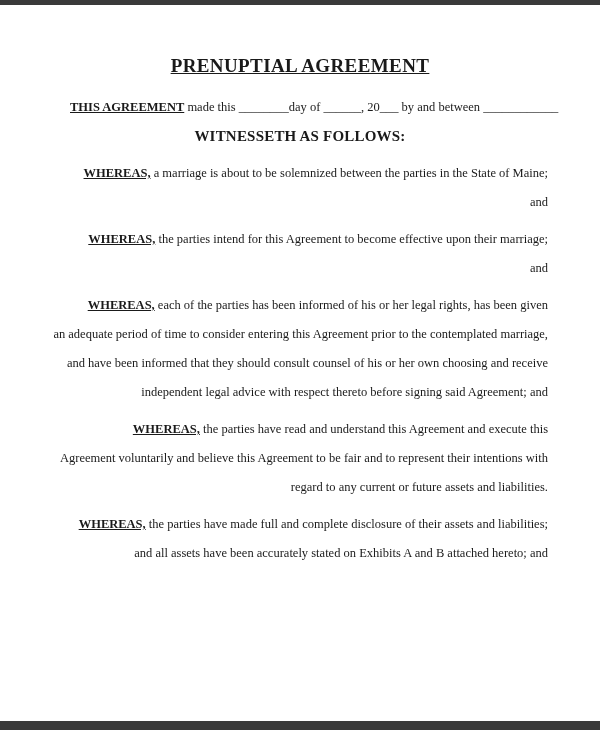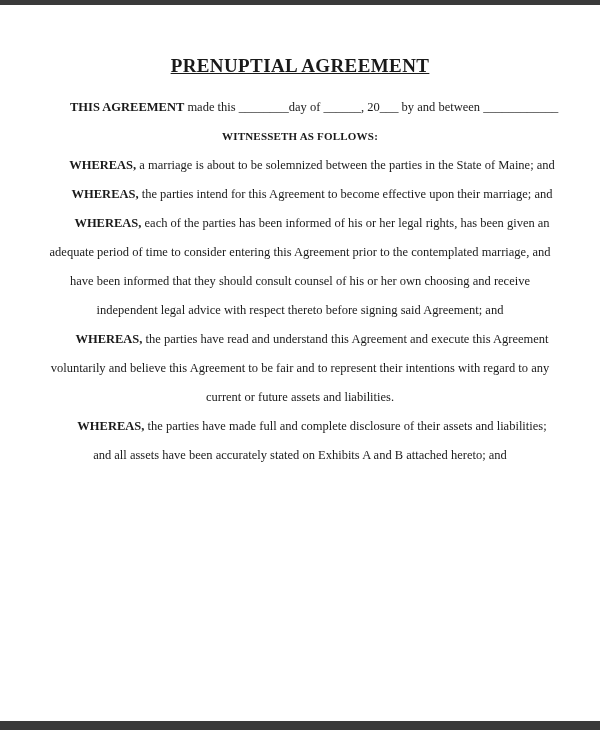--- a/index.html
+++ b/index.html
@@ -42,31 +42,31 @@
   .intro .line {
     display: block;
     white-space: nowrap;
   }
   .intro .line.indent {
     text-indent: 26px;
   }
   h2.witnesseth {
     margin: 0;
     text-align: center;
-    font-size: 11px;
+    font-size: 15px;
     font-weight: bold;
     line-height: 29px;
     letter-spacing: 0.2px;
   }
   p.clause {
-    margin: 0;
+    margin: 8px;
     text-indent: 24px;
-    text-align: center;
+    text-align: right;
   }
-  b { font-weight: bold; }
+  b { font-weight: bold; text-decoration: underline; }
 </style>
 </head>
 <body>
 
 <div class="edge-bar top"></div>
 
 <div class="page-content">
 
   <h1 class="doc-title">PRENUPTIAL AGREEMENT</h1>
 

